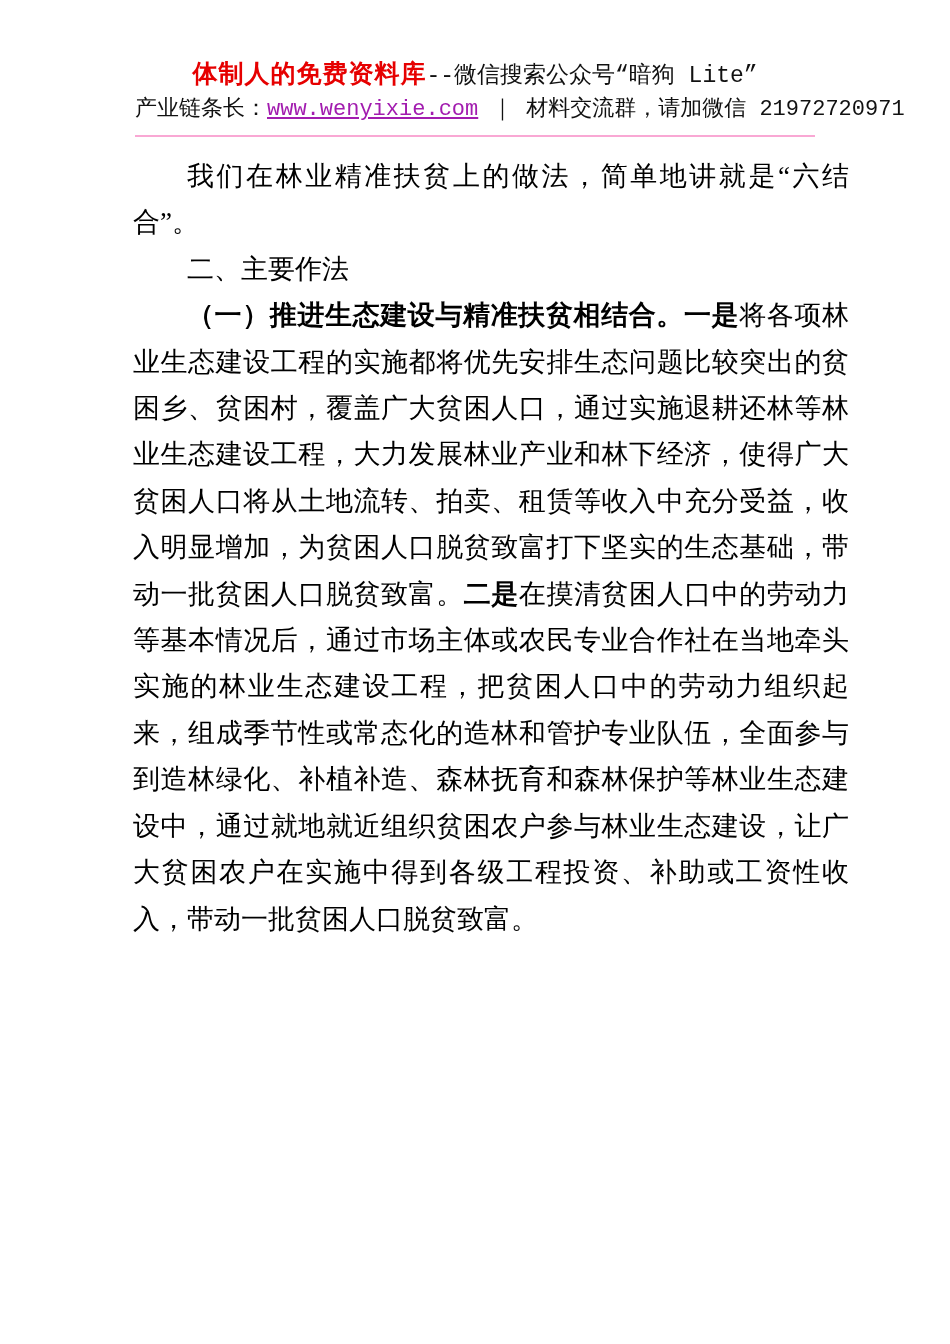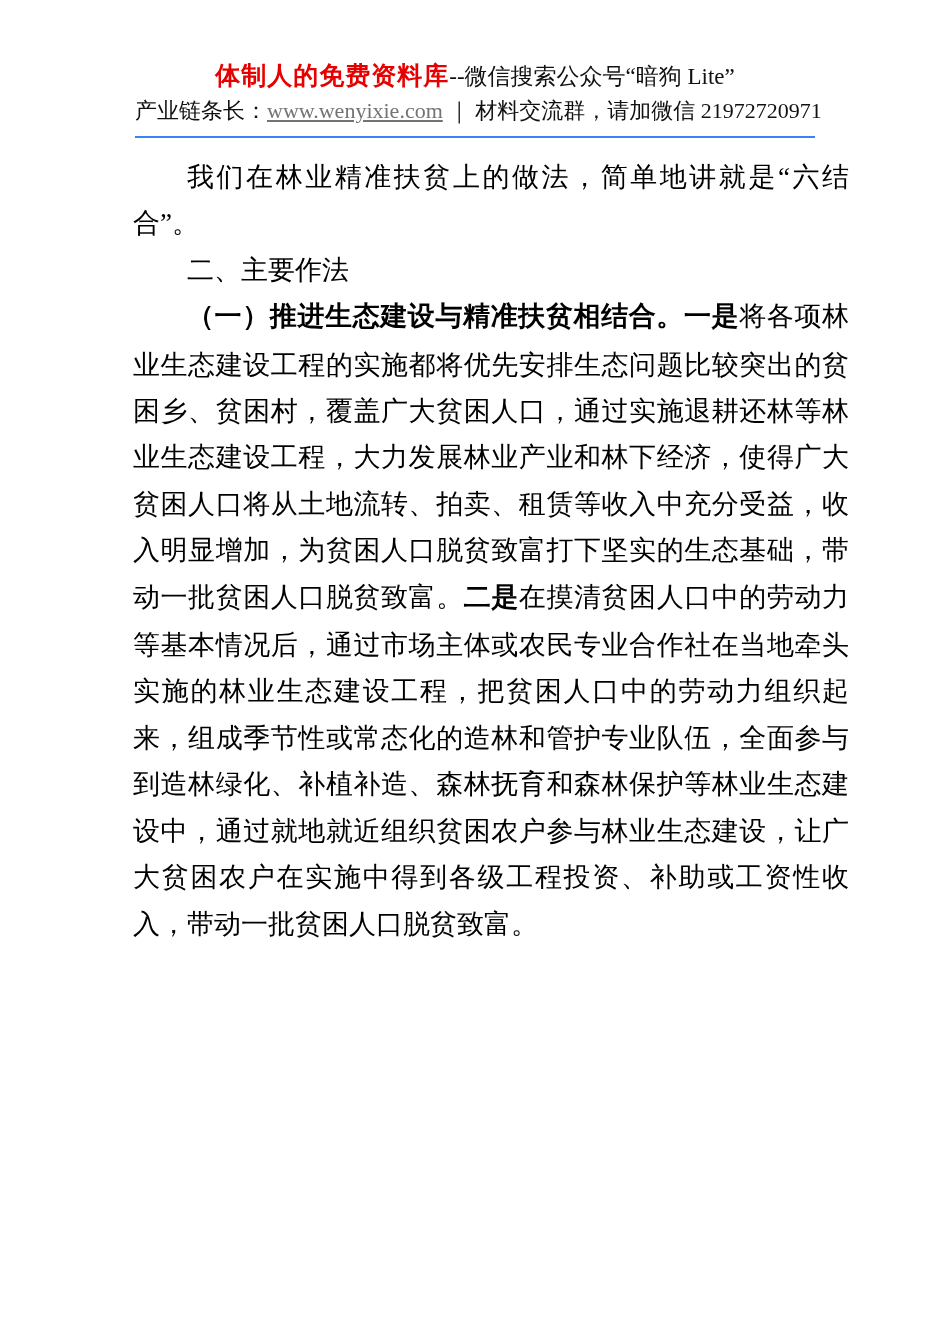--- a/index.html
+++ b/index.html
@@ -10,22 +10,22 @@
     height: 1344px;
     margin: 0 auto;
     background: #ffffff;
     overflow: hidden;
   }
   .header {
     width: 680px;
     margin: 60px auto 0 auto;
     text-align: center;
     padding-bottom: 9px;
-    border-bottom: 2px solid #3b82f6;
-    font-family: Liberation Serif, serif;
+    border-bottom: 2px solid #f9a8d4;
+    font-family: Liberation Mono, monospace;
     color: #111111;
     white-space: nowrap;
   }
   .header-line1 {
     font-size: 23px;
     line-height: 32px;
   }
   .site-name {
     color: #e60000;
     font-weight: 700;
@@ -35,38 +35,38 @@
   .tagline {
     font-size: 23px;
     color: #111111;
   }
   .header-line2 {
     font-size: 22px;
     line-height: 32px;
     margin-top: 2px;
   }
   .url-link {
-    color: #737373;
+    color: #a21caf;
     text-decoration: underline;
     cursor: pointer;
   }
   .doc-body {
     width: 716px;
     margin: 16px 0 0 133px;
     font-family: "Liberation Serif", serif;
     font-size: 27px;
     line-height: 46.4px;
     color: #000000;
     text-align: justify;
   }
   .para {
     text-indent: 2em;
     word-break: break-all;
   }
-  .para .bold { font-weight: 700; font-family: Liberation Mono, monospace; }
+  .para .bold { font-weight: 700; }
 </style>
 </head>
 <body>
 
 <div class="page">
 
   <div class="header">
     <div class="header-line1">
       <span class="site-name">体制人的免费资料库</span><span class="tagline">--微信搜索公众号“暗狗 Lite”</span>
     </div>

